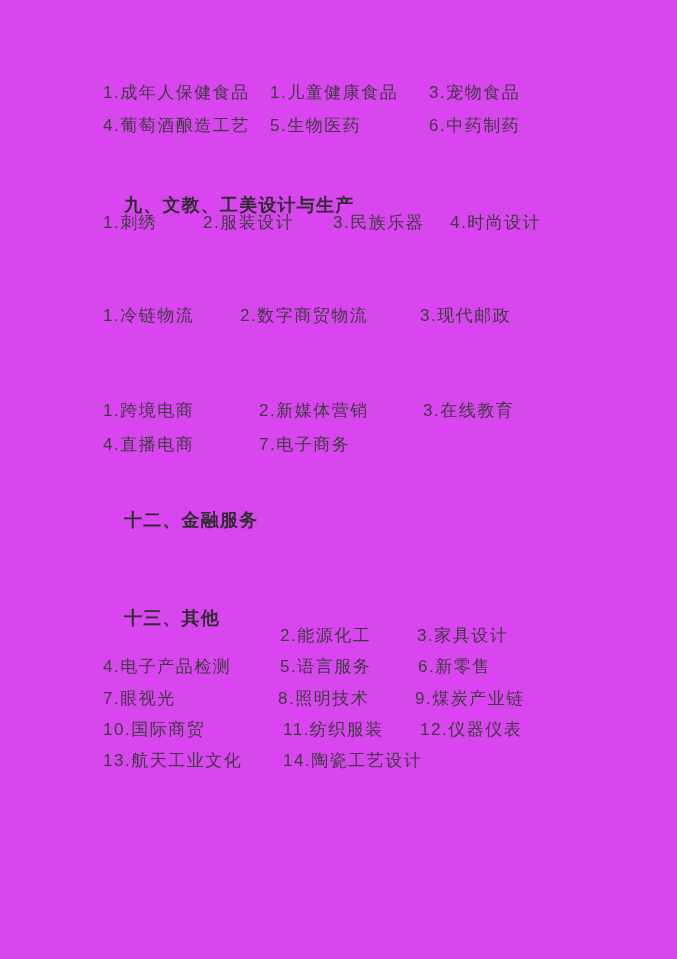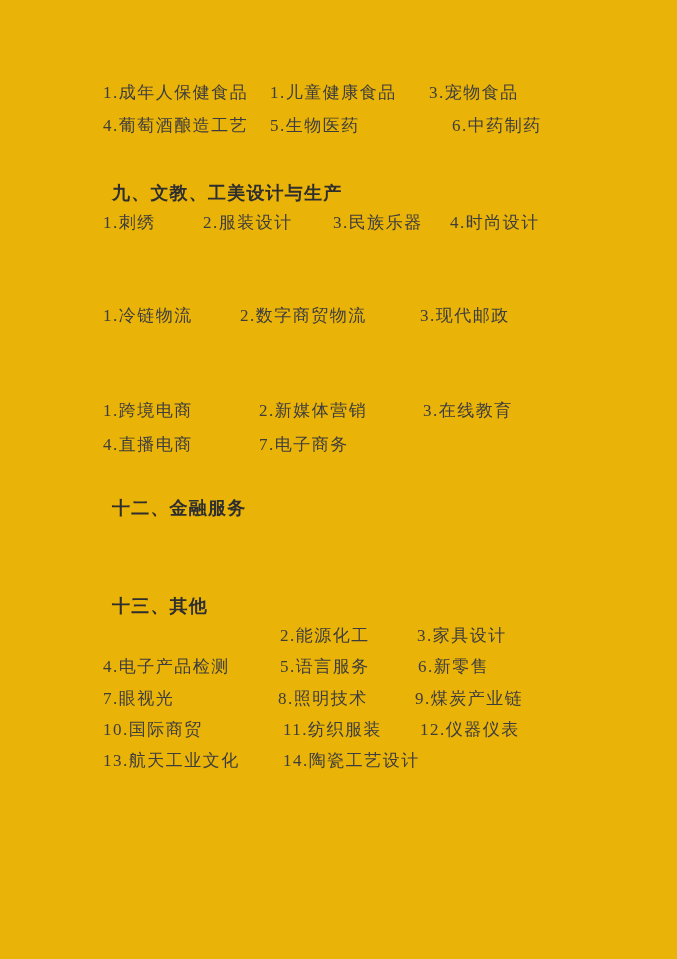--- a/index.html
+++ b/index.html
@@ -5,63 +5,63 @@
   html, body {
     margin: 0;
     padding: 0;
     background: #e8e8e8;
   }
   .page {
     position: relative;
     width: 677px;
     height: 959px;
     margin: 0 auto;
-    background: #eab308;
+    background: #d946ef;
     overflow: hidden;
-    font-family: Liberation Serif, serif;
+    font-family: Liberation Sans, sans-serif;
   }
   .row {
     position: absolute;
     left: 0;
     width: 677px;
     height: 26px;
   }
   .item {
     position: absolute;
     top: 0;
     white-space: nowrap;
     font-size: 17px;
     letter-spacing: 1.5px;
     color: #3d3d3d;
   }
   .heading {
     position: absolute;
     left: 112px;
-    margin: 0;
+    margin: 12px;
     white-space: nowrap;
     font-size: 18px;
     font-weight: bold;
     letter-spacing: 1.2px;
     color: #2e2e2e;
   }
 </style>
 </head>
 <body>
 
 <div class="page">
 
   <div class="row" style="top:81px">
     <span class="item" style="left:103px">1.成年人保健食品</span>
     <span class="item" style="left:270px">1.儿童健康食品</span>
     <span class="item" style="left:429px">3.宠物食品</span>
   </div>
   <div class="row" style="top:114px">
     <span class="item" style="left:103px">4.葡萄酒酿造工艺</span>
     <span class="item" style="left:270px">5.生物医药</span>
-    <span class="item" style="left:452px">6.中药制药</span>
+    <span class="item" style="left:429px">6.中药制药</span>
   </div>
 
   <h2 class="heading" style="top:181px">九、文教、工美设计与生产</h2>
   <div class="row" style="top:211px">
     <span class="item" style="left:103px">1.刺绣</span>
     <span class="item" style="left:203px">2.服装设计</span>
     <span class="item" style="left:333px">3.民族乐器</span>
     <span class="item" style="left:450px">4.时尚设计</span>
   </div>
 

